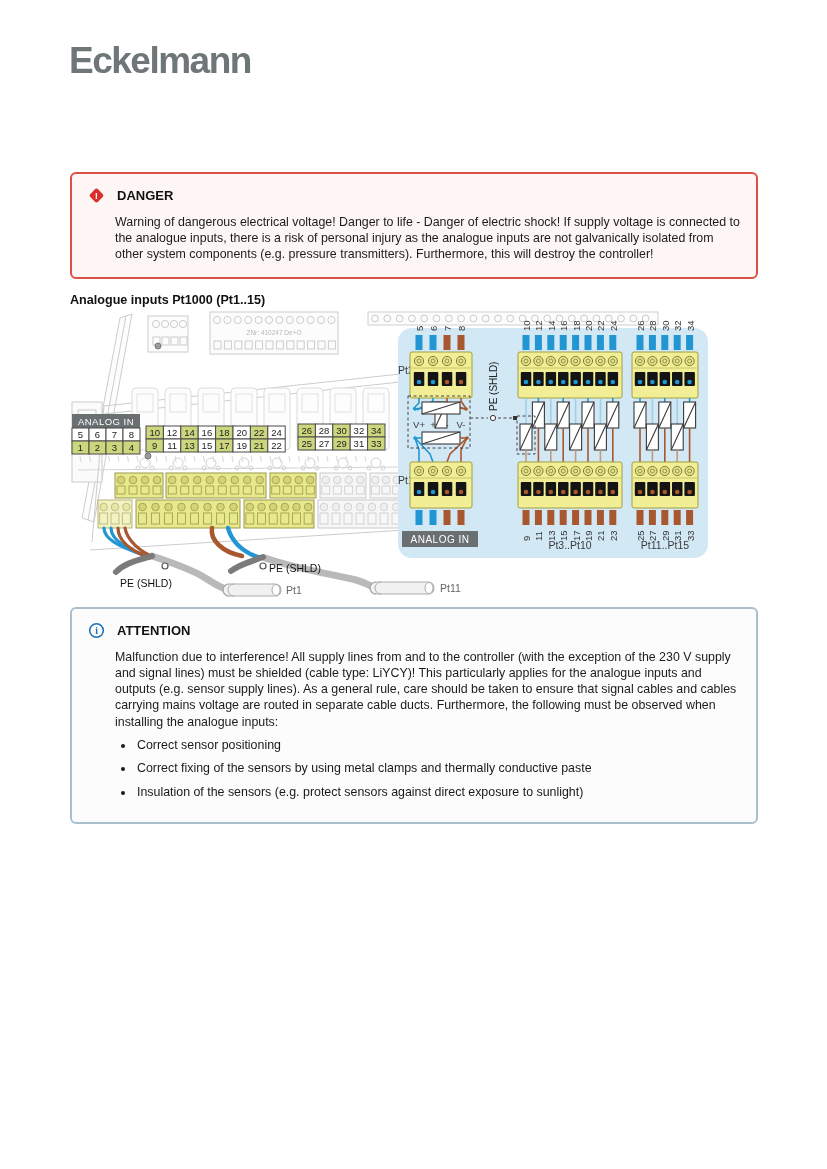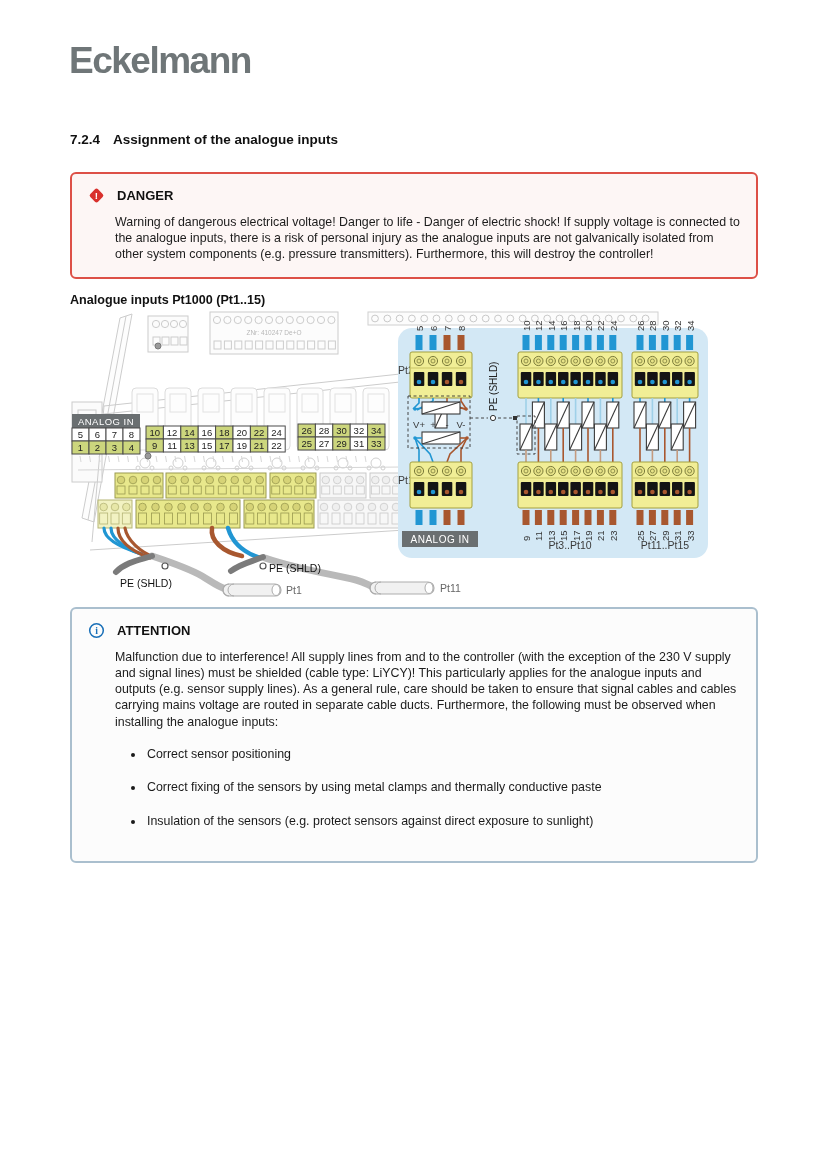--- a/index.html
+++ b/index.html
@@ -11,39 +11,35 @@
         display:flex;gap:13px;color:#111;}
   .notice{position:absolute;left:70px;width:652px;border-radius:6px;
         padding:13px 16px 15px 16px;box-sizing:content-box;}
   .notice.danger{top:172px;border:2px solid #dd5047;background:#fdf6f5;}
   .notice.attention{top:607px;border:2px solid #aabfce;background:#fcfcfc;}
   .notice .titlerow{display:flex;align-items:center;gap:12px;}
   .notice .titlerow .ttl{font-size:13px;font-weight:700;color:#111;}
   .notice .body{margin:10px 0 0 27px;font-size:12.4px;line-height:1.3;color:#1c1c1c;}
   .notice .body .b{font-weight:400;text-align:center;}
   .notice ul{margin:7px 0 0 27px;padding:0 0 0 14px;font-size:12.4px;line-height:1.42;}
-  .notice ul li{padding-left:2px;margin:16px;}
+  .notice ul li{padding-left:2px;margin:6px;}
   .figcap{position:absolute;left:70px;top:293px;font-size:12.6px;font-weight:700;color:#111;}
   .diagram{position:absolute;left:70px;top:310px;}
   .footer{position:absolute;left:70px;right:70px;top:1071px;font-size:11.5px;color:#1a1a1a;}
   .footer .c{position:absolute;left:0;right:0;text-align:right;}
   .footer .r{position:absolute;right:0;margin-left:11px;}
   .icon-svg{display:block;}
 </style>
 </head>
 <body>
 
 <div class="page">
 
   <div class="logo">Eckelmann</div>
 
-  <div class="heading">
-    <span>7.2.4</span>
-    <span>Assignment of the analogue inputs</span>
-  </div>
 
   <div class="notice danger">
     <div class="titlerow">
       <span>
         <svg class="icon-svg" width="17" height="17" viewBox="0 0 20 20">
           <rect x="3.6" y="3.6" width="12.8" height="12.8" rx="2.6" transform="rotate(45 10 10)" fill="#d9302c"></rect>
           <text x="10" y="14.2" text-anchor="middle" font-size="11.5" font-weight="bold" fill="#fff" font-family="Liberation Sans, sans-serif">!</text>
         </svg>
       </span>
       <span class="ttl">DANGER</span>

